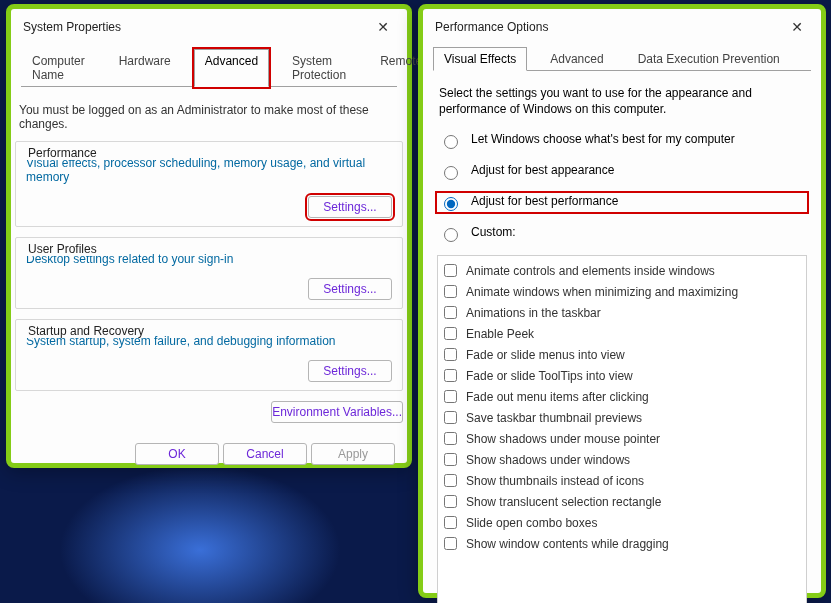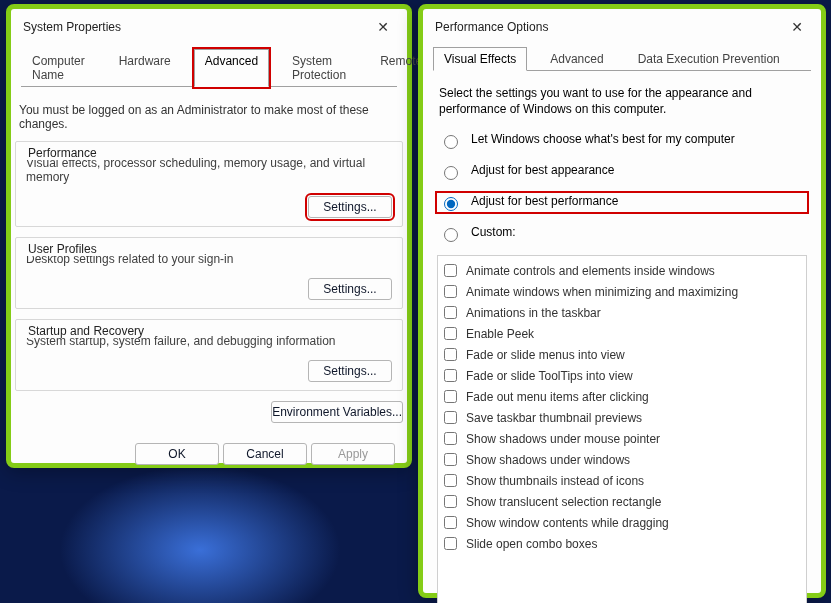--- a/index.html
+++ b/index.html
@@ -83,30 +83,30 @@
   }
   .groupbox .legend {
     position: absolute;
     top: -8px; left: 8px;
     background: #fdfdfd;
     padding: 0 4px;
     font-size: 12px;
     color: #222;
     margin-top: 12px;
   }
-  .groupbox .desc { margin: 4px 0 12px 0; color: #404040; }
+  .groupbox .desc { margin: 4px 0 12px 0; color: #0369a1; }
   .btnrow { display: flex; justify-content: flex-end; gap: 8px; }
   button.winbtn {
     font: inherit;
     padding: 3px 0;
     min-width: 84px;
     background: #fdfdfd;
     border: 1px solid #b5b5b5;
     border-radius: 3px;
-    color: #0f172a;
+    color: #6d28d9;
   }
   button.winbtn:disabled { color: #9a9a9a; }
   button.winbtn.highlight {
     outline: 2px solid #d00000;
     outline-offset: 1px;
   }
   .dlg-buttons {
     display: flex;
     justify-content: flex-end;
     gap: 4px;
@@ -273,25 +273,25 @@
         <label class="chk-row">
           <input type="checkbox" style="">
           <span>Show thumbnails instead of icons</span>
         </label>
         <label class="chk-row">
           <input type="checkbox" style="">
           <span>Show translucent selection rectangle</span>
         </label>
         <label class="chk-row">
           <input type="checkbox" style="">
+          <span>Slide open combo boxes</span>
+        </label>
+        <label class="chk-row">
+          <input type="checkbox" style="">
           <span>Show window contents while dragging</span>
-        </label>
-        <label class="chk-row">
-          <input type="checkbox" style="">
-          <span>Slide open combo boxes</span>
         </label>
         <label class="chk-row"></label>
       </div>
   </div>
   <div class="dlg-buttons">
     <button class="winbtn">OK</button>
     <button class="winbtn">Cancel</button>
     <button class="winbtn">Apply</button>
   </div>
 </div>

